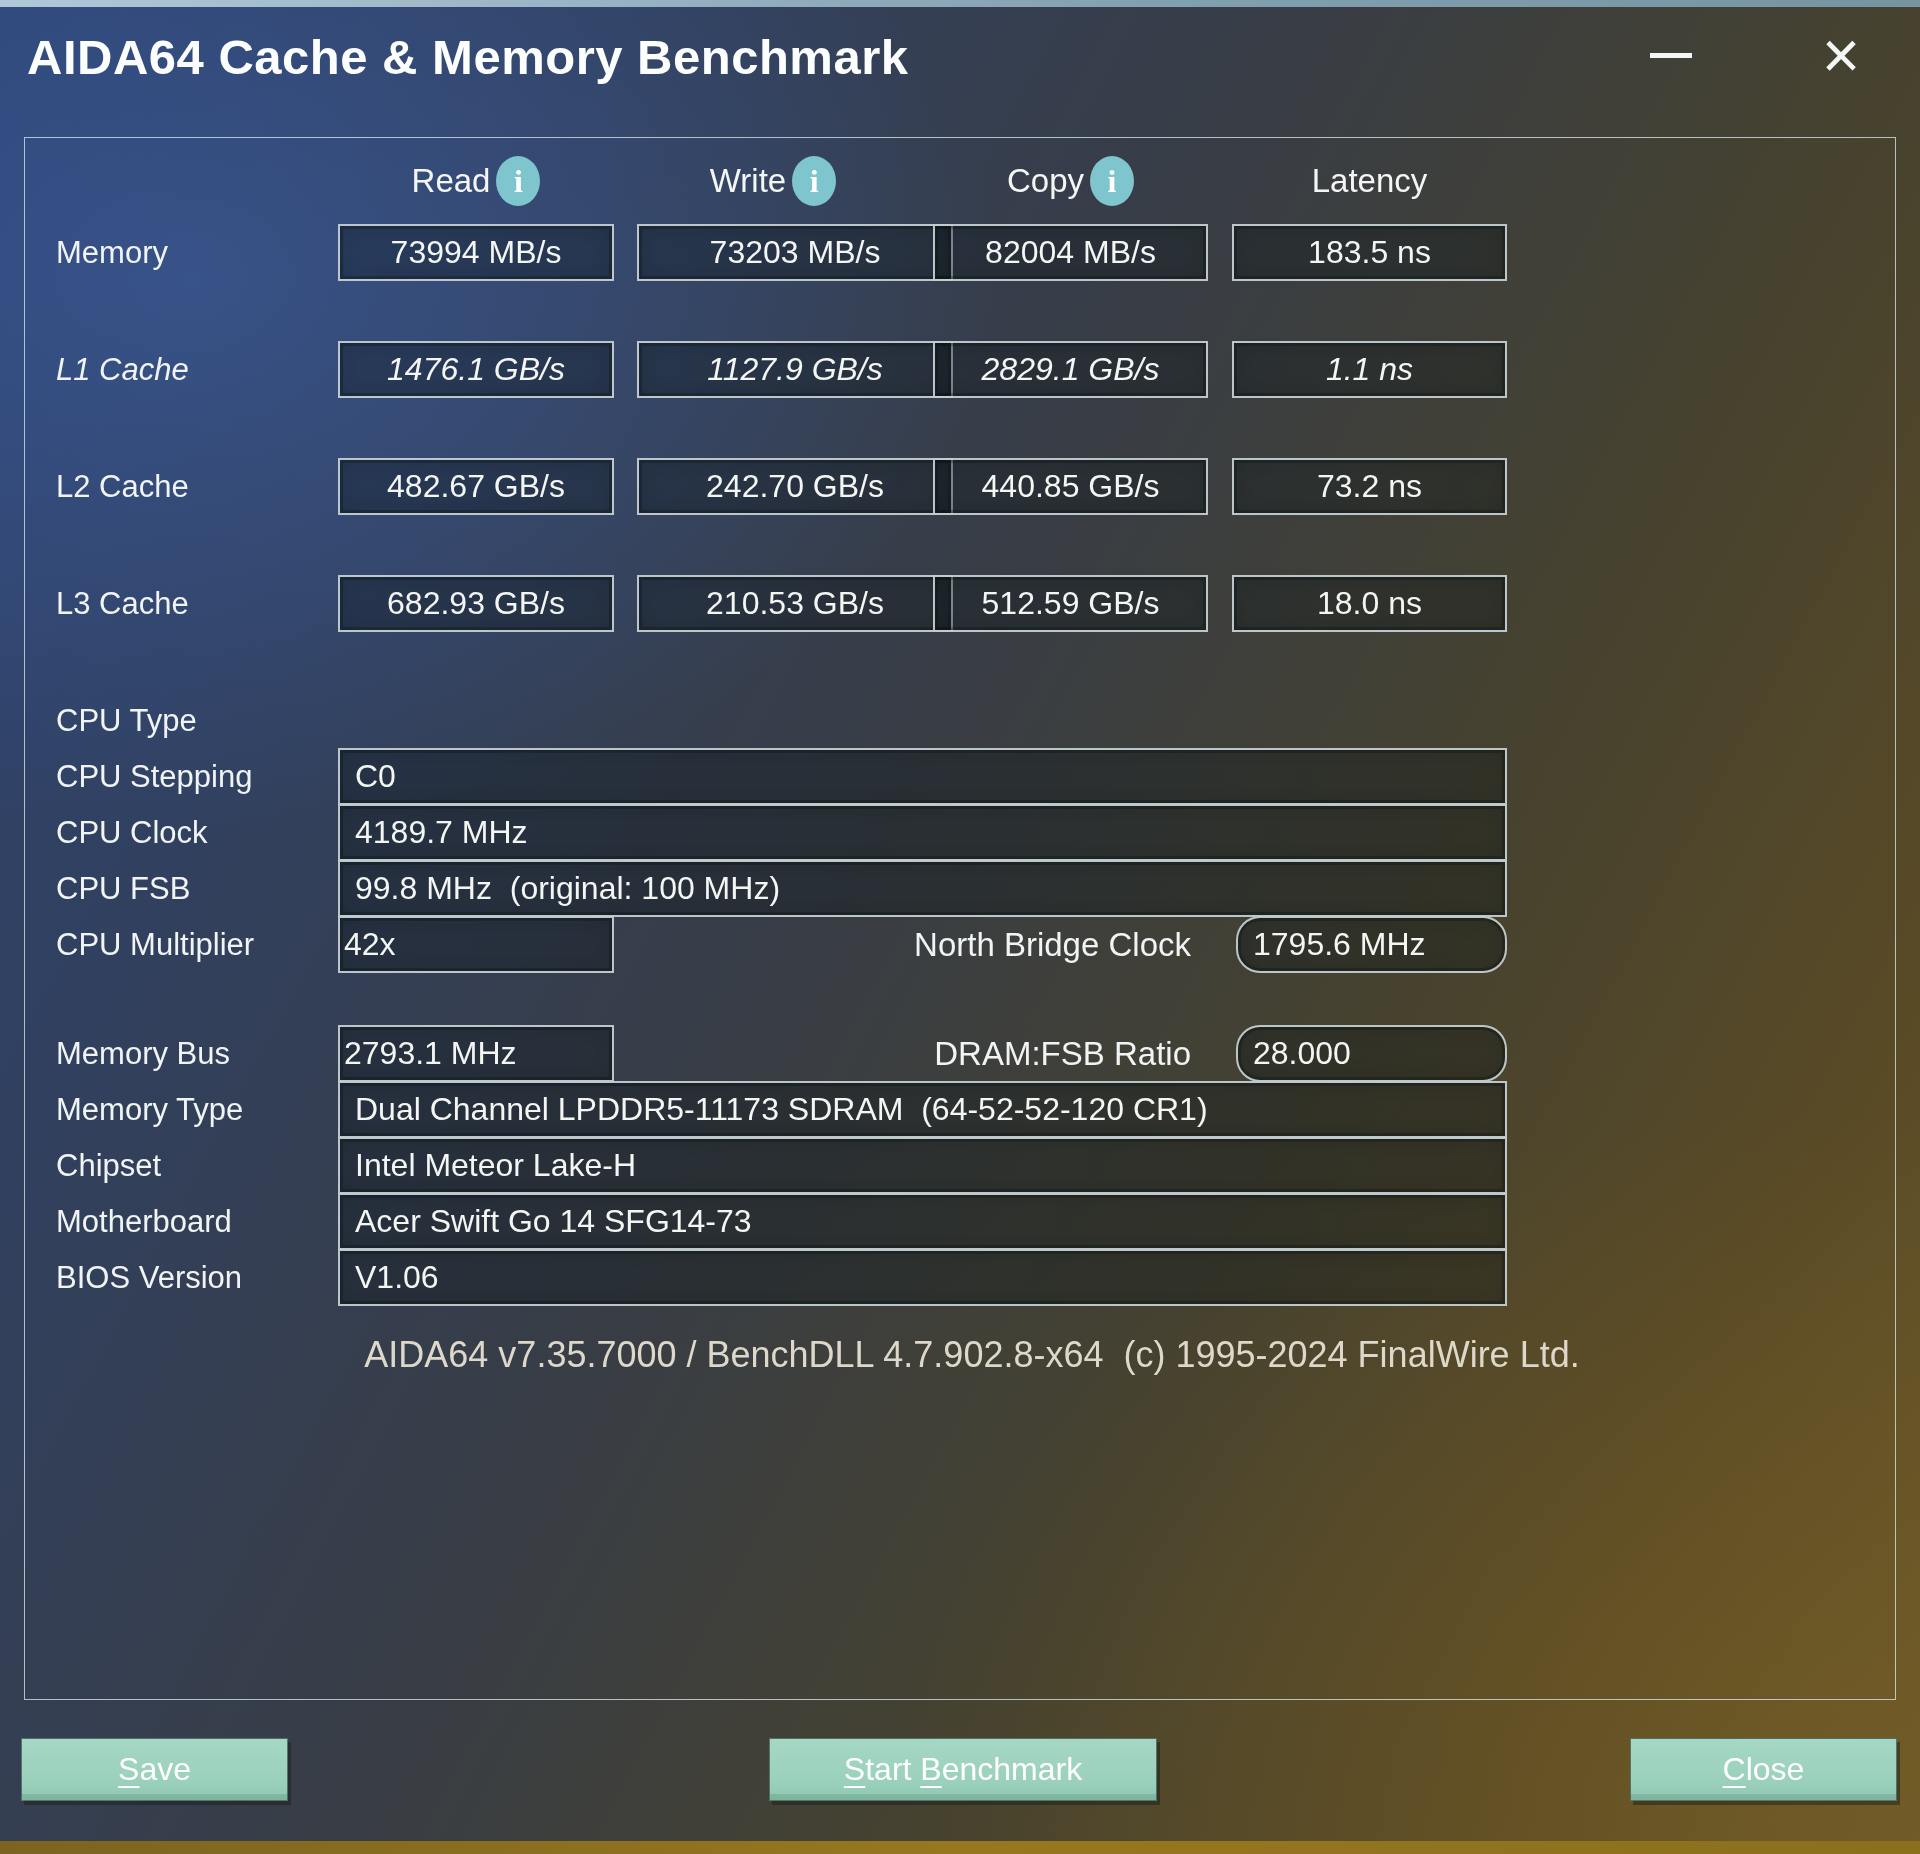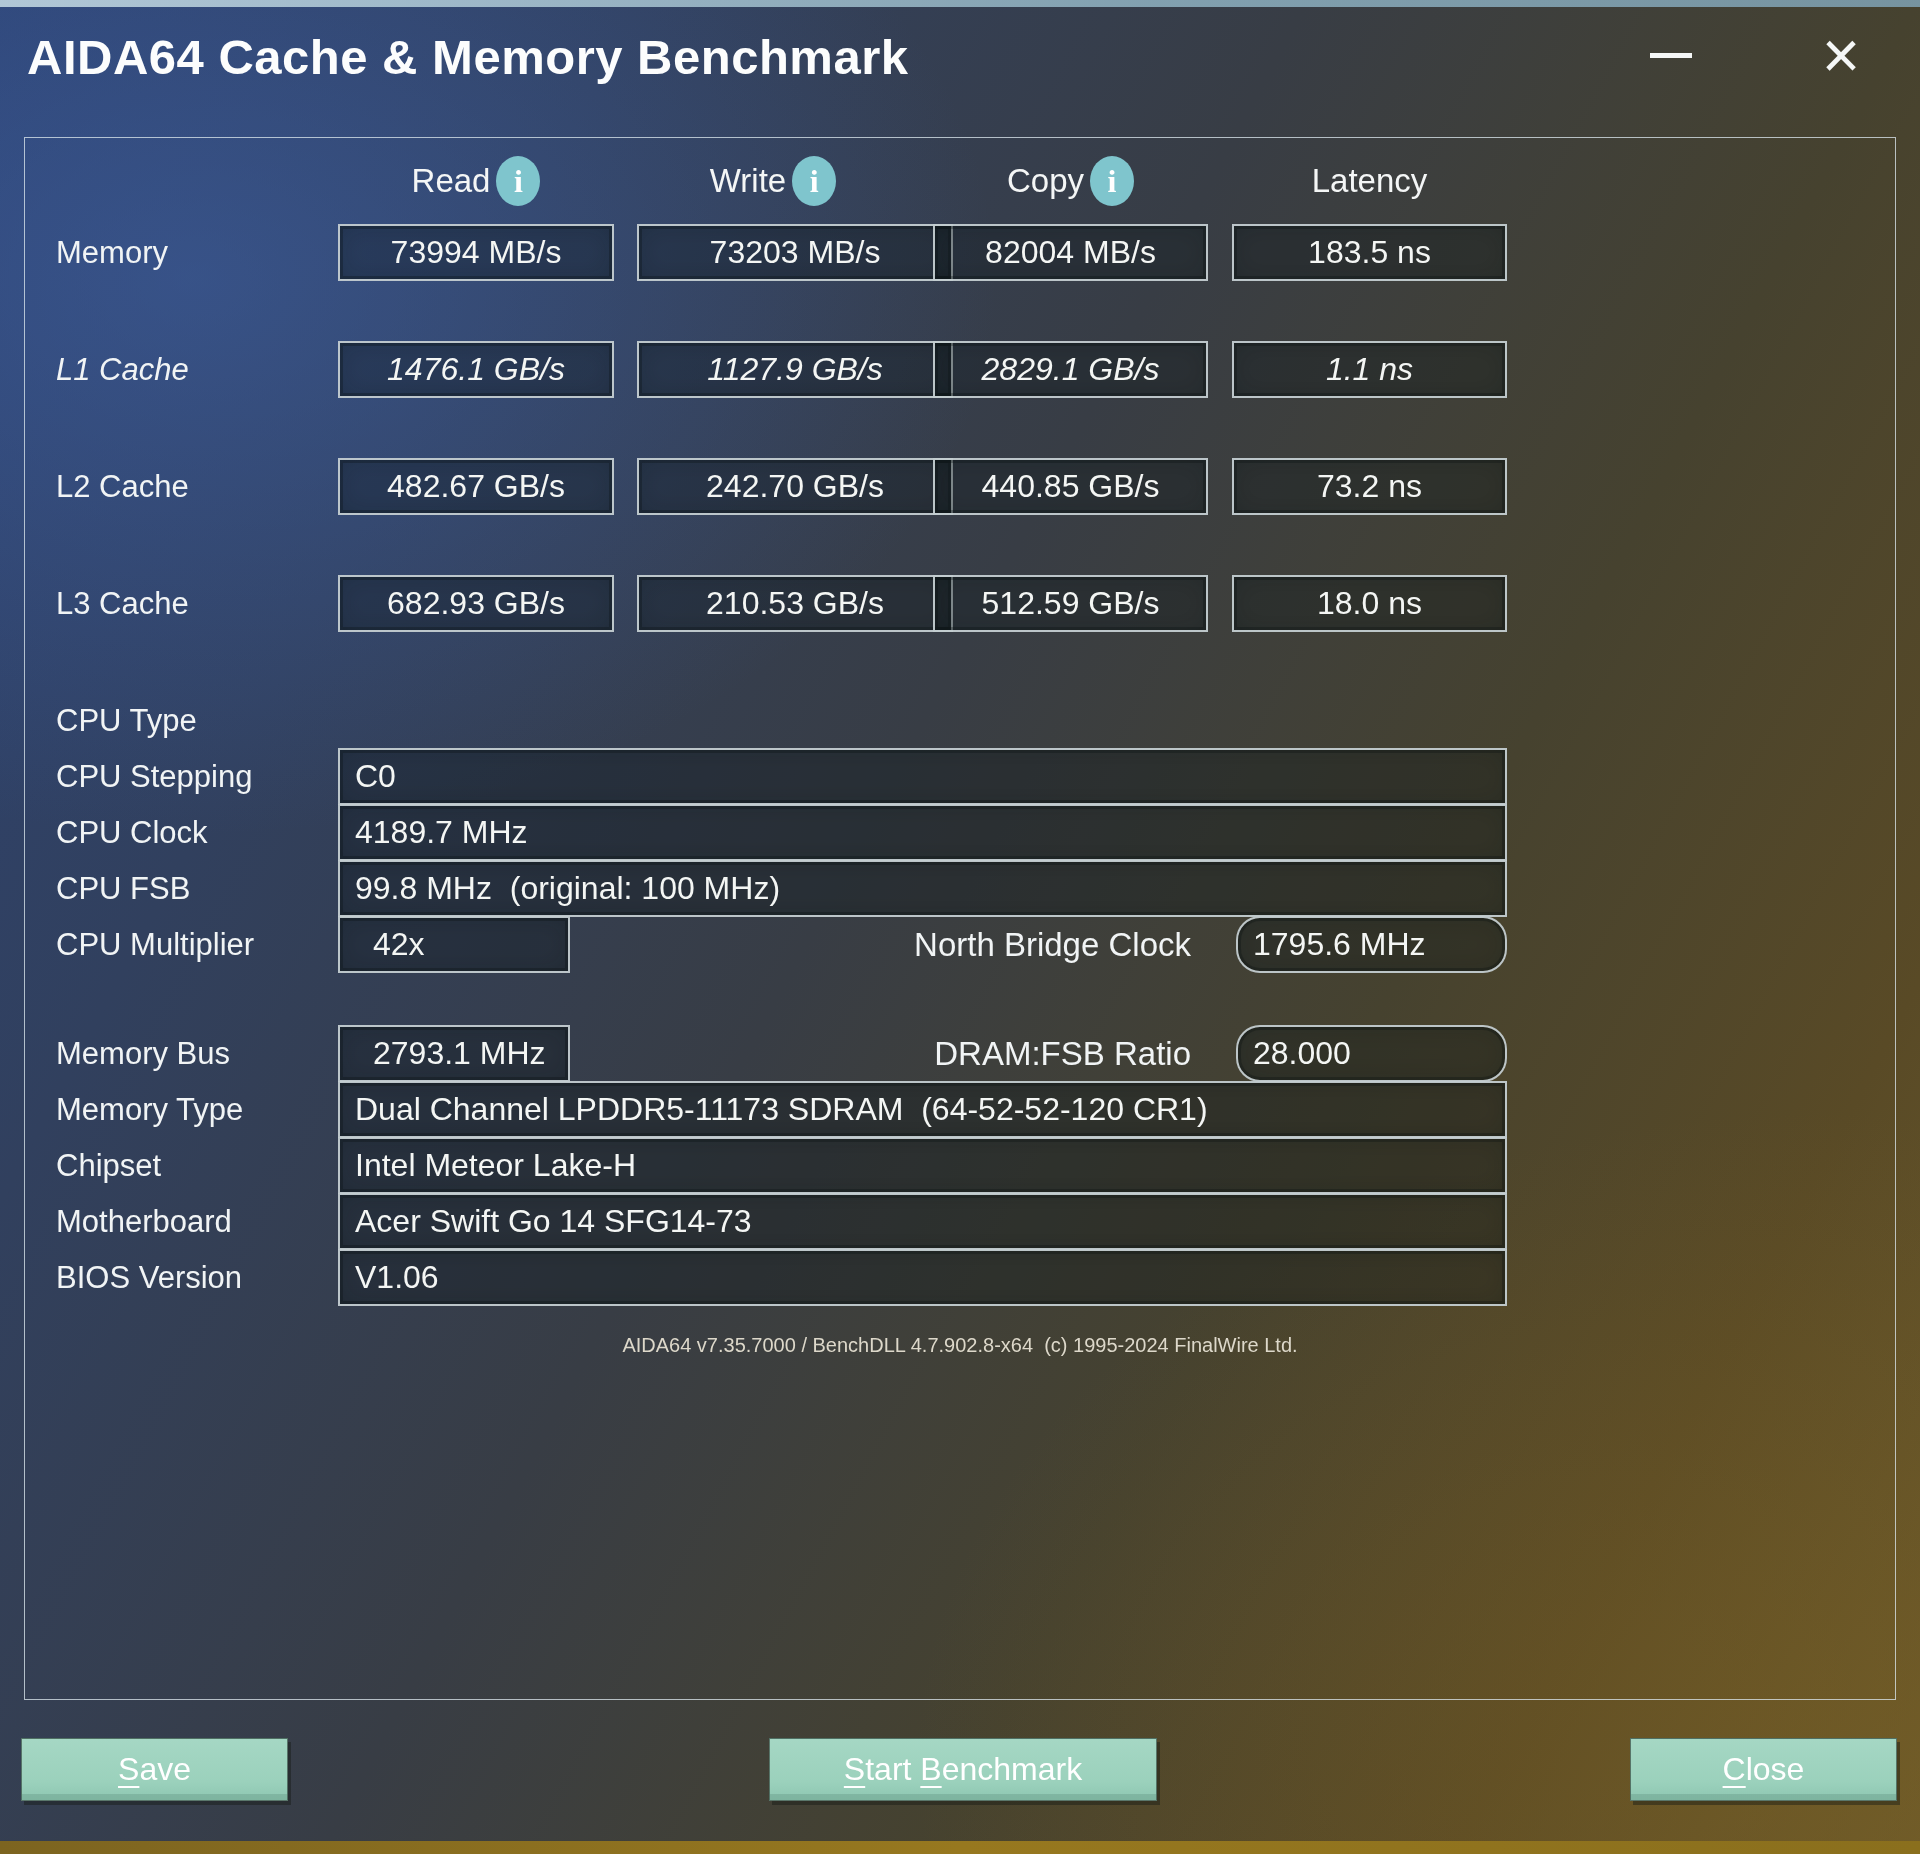--- a/index.html
+++ b/index.html
@@ -47,27 +47,27 @@
     font-size:32px;color:#f4f6f4;white-space:pre-wrap;}
   .c1{left:313px;width:276px;} .c2{left:612px;width:316px;}
   .c3{left:908px;width:275px;} .c4{left:1207px;width:275px;}
   .r-mem{top:86px;} .r-l1{top:203px;font-style:italic;} .r-l2{top:320px;} .r-l3{top:437px;}
 
   .wide{left:313px;width:1169px;justify-content:flex-start;padding-left:15px;}
   .t-cputype{top:554px;} .t-stepping{top:610px;} .t-clock{top:666px;}
   .t-fsb{top:722px;} .t-mult{top:778px;}
   .t-membus{top:887px;} .t-memtype{top:943px;} .t-chipset{top:999px;}
   .t-mobo{top:1055px;} .t-bios{top:1111px;}
-  .small-box{left:313px;width:232px;justify-content:flex-start;padding-left:33px;}
+  .small-box{left:313px;width:276px;justify-content:flex-start;padding-left:4px;}
   .right-label{position:absolute;left:700px;width:466px;height:57px;line-height:57px;
     text-align:right;font-size:33px;color:#f1f4f5;}
   .right-box{left:1211px;width:271px;justify-content:flex-start;padding-left:15px;border-radius:24px;}
 
-  .footer-text{position:absolute;left:0;top:1196px;width:1870px;text-align:center;
-    font-size:20px;color:#ddd8ca;white-space:pre-wrap;}
+  .footer-text{position:absolute;left:12px;top:1196px;width:1870px;text-align:center;
+    font-size:36px;color:#ddd8ca;white-space:pre-wrap;}
 
   .btn{position:absolute;top:1738px;height:63px;box-sizing:border-box;
     background:linear-gradient(180deg,#a5d7c4 0%,#9bd1bc 70%,#8ec7b2 100%);
     border:1px solid rgba(28,38,33,0.55);
     box-shadow:3px 4px 0 rgba(22,26,22,0.45), inset 0 -6px 0 rgba(52,94,80,0.18);
     display:flex;align-items:center;justify-content:center;
     font-size:32px;color:#ffffff;white-space:pre-wrap;cursor:pointer;}
   .btn .u{text-decoration:underline;text-decoration-thickness:2px;text-underline-offset:6px;}
   .btn-save{left:21px;width:267px;}
   .btn-start{left:769px;width:388px;}

